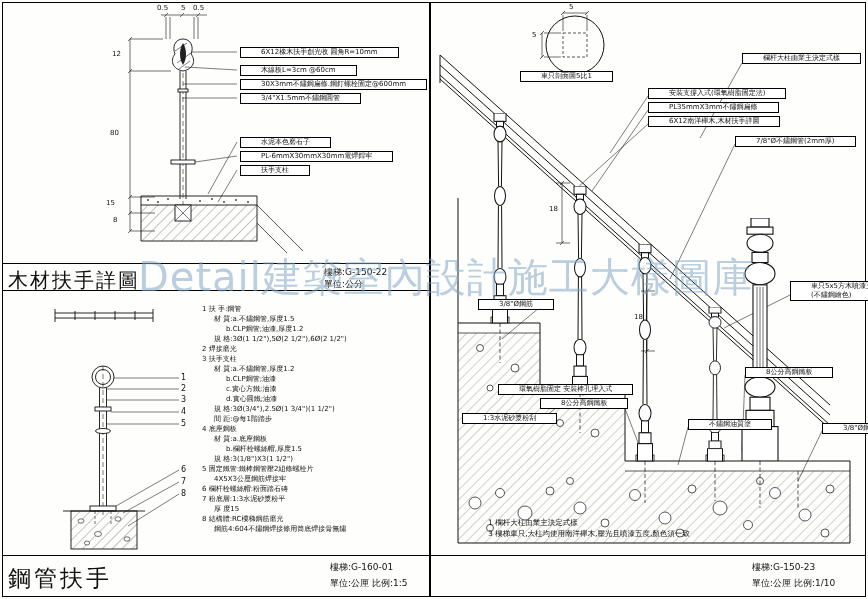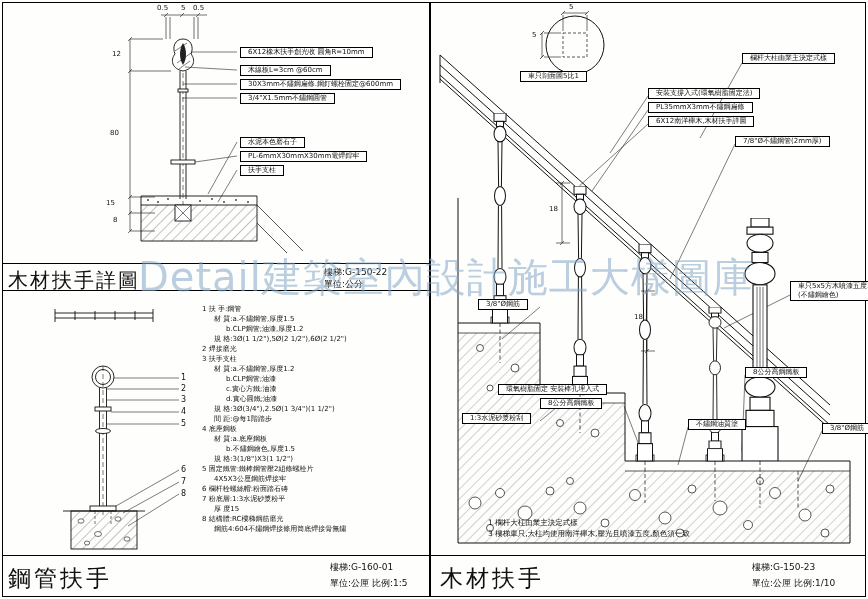--- a/index.html
+++ b/index.html
@@ -3,21 +3,21 @@
 <meta charset="utf-8">
 <style>
   *{margin:0;padding:0;box-sizing:border-box}
   html,body{background:#9a9a9a}
   .canvas{position:relative;width:868px;height:599px;background:#fefefc;
           font-family:"DejaVu Sans",sans-serif;color:#111;overflow:hidden}
   .frame{position:absolute;left:2px;top:2px;width:864px;height:595px;border:1.5px solid #000;z-index:2}
   .vdiv{position:absolute;left:429px;top:2px;width:1.5px;height:595px;background:#000;z-index:2}
   svg.draw{position:absolute;z-index:1}
   .callout{position:absolute;font-size:7px;line-height:9px;border:1px solid #000;background:#fff;
-           padding:0 7px;white-space:nowrap;z-index:3}
+           padding:0 20px;white-space:nowrap;z-index:3}
   .dim{position:absolute;font-size:7px;line-height:8px;z-index:3;white-space:nowrap}
   .marker{position:absolute;font-size:8px;line-height:9px;z-index:3}
   .notes{position:absolute;font-size:7px;line-height:10px;z-index:3}
   .notes div{white-space:nowrap}
   .notes2{position:absolute;font-size:7.5px;line-height:11px;z-index:3}
   .notes2 div{white-space:nowrap}
   .i1{padding-left:12px}.i2{padding-left:24px}
   .strip{position:absolute;border-top:1.3px solid #000;z-index:4;background:transparent}
   .strip1{border-bottom:1.3px solid #000}
   .strip .big{position:absolute;font-size:20px;letter-spacing:2px;white-space:nowrap}
@@ -159,21 +159,21 @@
     <div>2 焊接磨光</div>
     <div>3 扶手支柱</div>
     <div class="i1">材 質:a.不鏽鋼管,厚度1.2</div>
     <div class="i2">b.CLP鋼管;油漆</div>
     <div class="i2">c.實心方鐵;油漆</div>
     <div class="i2">d.實心圓鐵;油漆</div>
     <div class="i1">規 格:3Ø(3/4"),2.5Ø(1 3/4")(1 1/2")</div>
     <div class="i1">間 距:@每1階踏步</div>
     <div>4 底座鋼板</div>
     <div class="i1">材 質:a.底座鋼板</div>
-    <div class="i2">b.不鏽鋼繪色,厚度1.5</div>
+    <div class="i2">b.欄杆栓螺絲帽,厚度1.5</div>
     <div class="i1">規 格:3(1/8")X3(1 1/2")</div>
     <div>5 固定鐵管:鐵棒鋼管壓2組條螺栓片</div>
     <div class="i1">4X5X3公厘鋼筋焊接牢</div>
     <div>6 欄杆栓螺絲帽:粉面踏石磚</div>
     <div>7 粉底層:1:3水泥砂漿粉平</div>
     <div class="i1">厚 度15</div>
     <div>8 結構體:RC樓梯鋼筋磨光</div>
     <div class="i1">鋼筋4:604不鏽鋼焊接條用筒底焊接骨無鏽</div>
   </div>
 
@@ -312,19 +312,18 @@
   <span class="dim" style="left:532px;top:31px">5</span>
   <span class="dim" style="left:549px;top:205px">18</span>
   <span class="dim" style="left:634px;top:313px">18</span>
 
   <div class="notes2" style="left:488px;top:517px">
     <div>1 欄杆大柱由業主決定式樣</div>
     <div>3 樓梯車只,大柱均使用南洋櫸木,壓光且噴漆五度,顏色須一致</div>
   </div>
 
   <div class="strip" style="left:430px;top:555px;width:436px;height:42px">
-    <span class="big2" style="left:10px;top:7px">木材扶手</span>
     <span class="ref" style="left:322px;top:5px">樓梯:G-150-23</span>
     <span class="ref" style="left:322px;top:21px">單位:公厘 比例:1/10</span>
   </div>
 
   <div class="watermark">Detail建築室內設計施工大樣圖庫</div>
 </div>
 
 </body></html>

